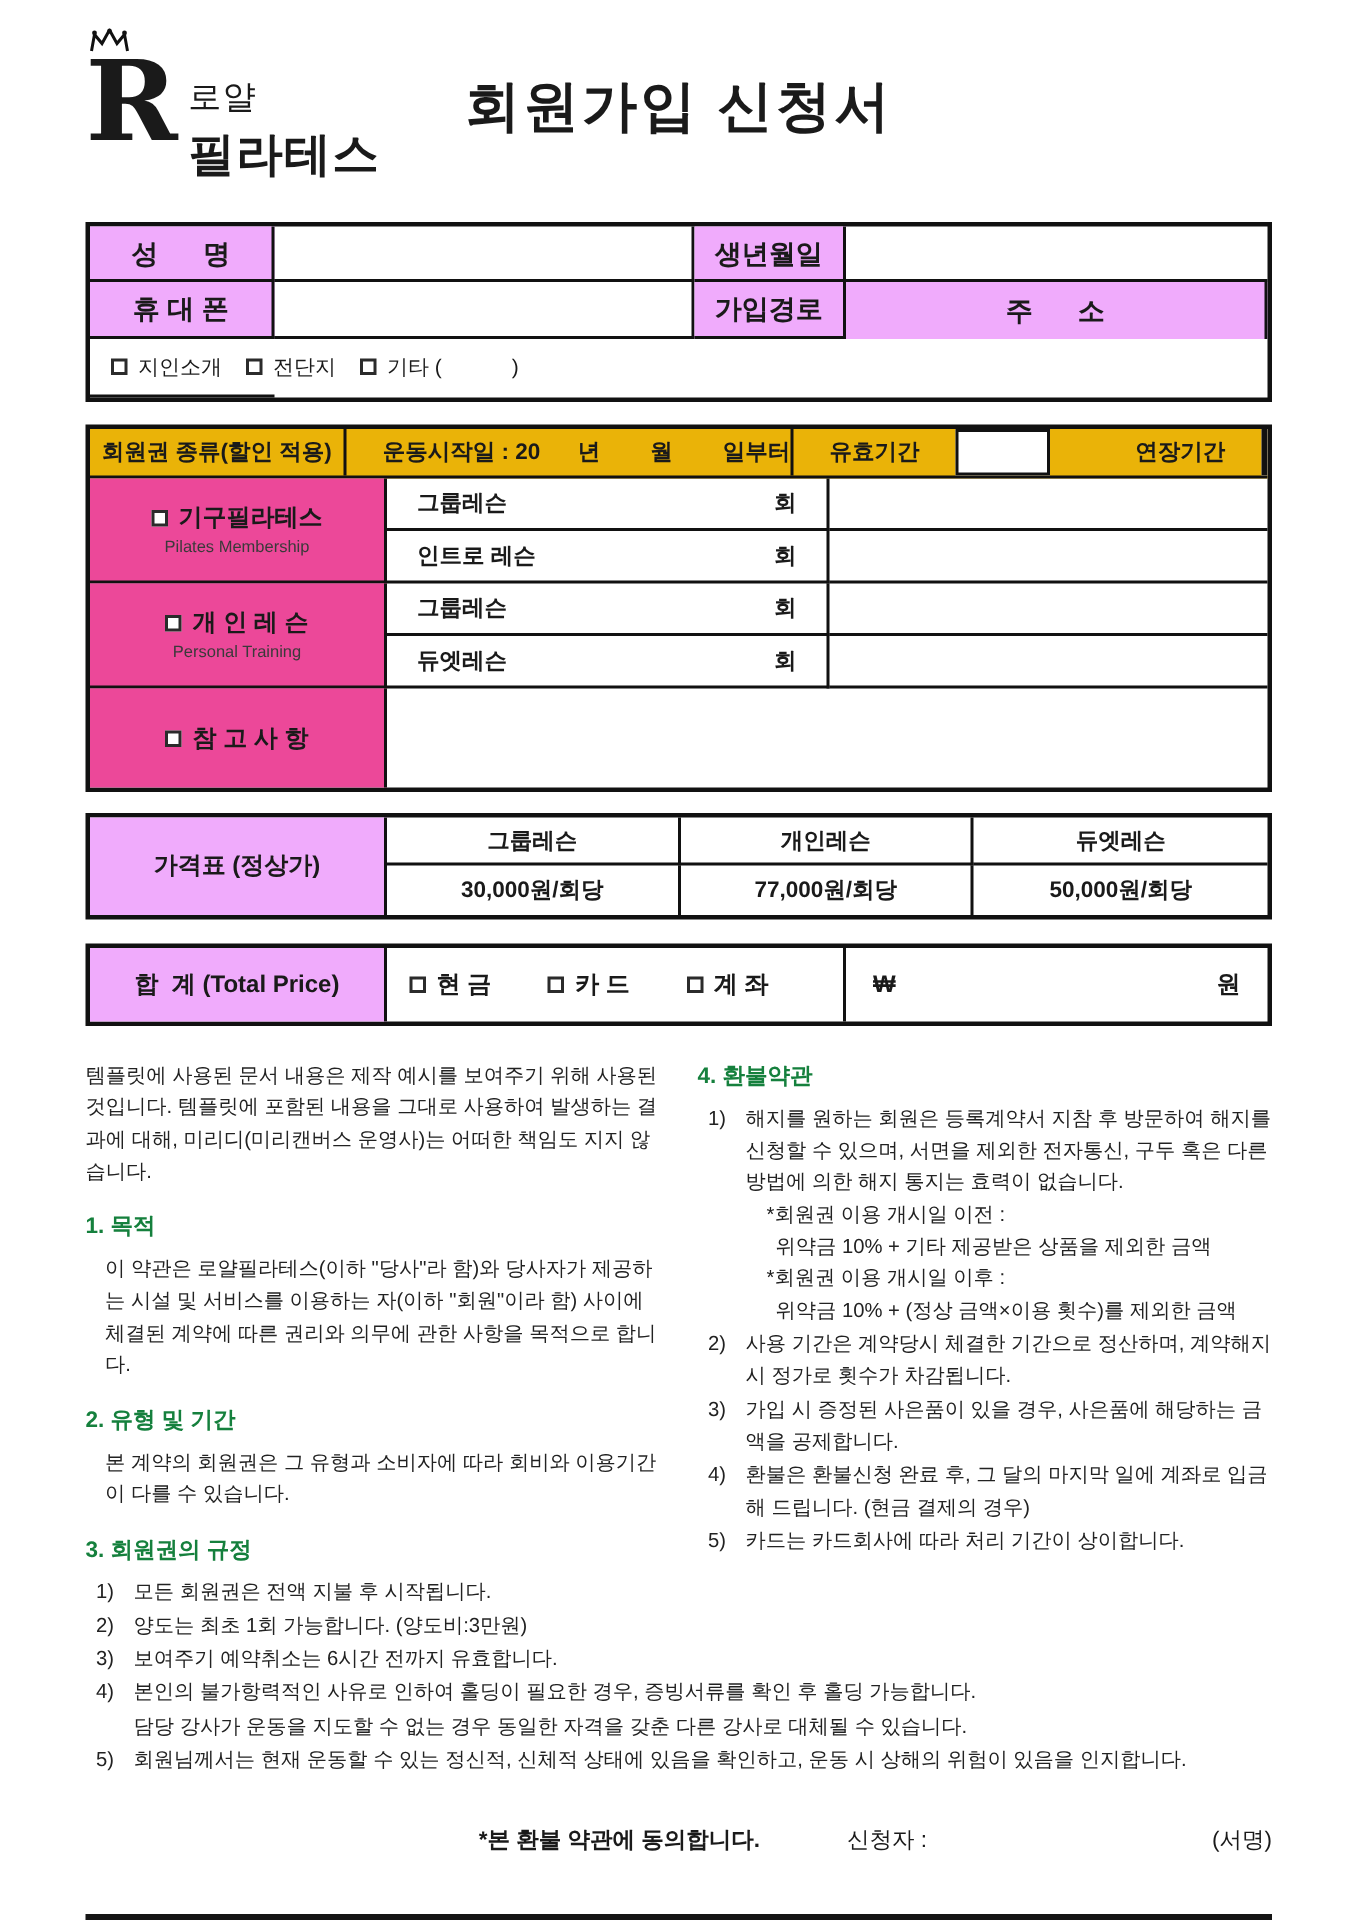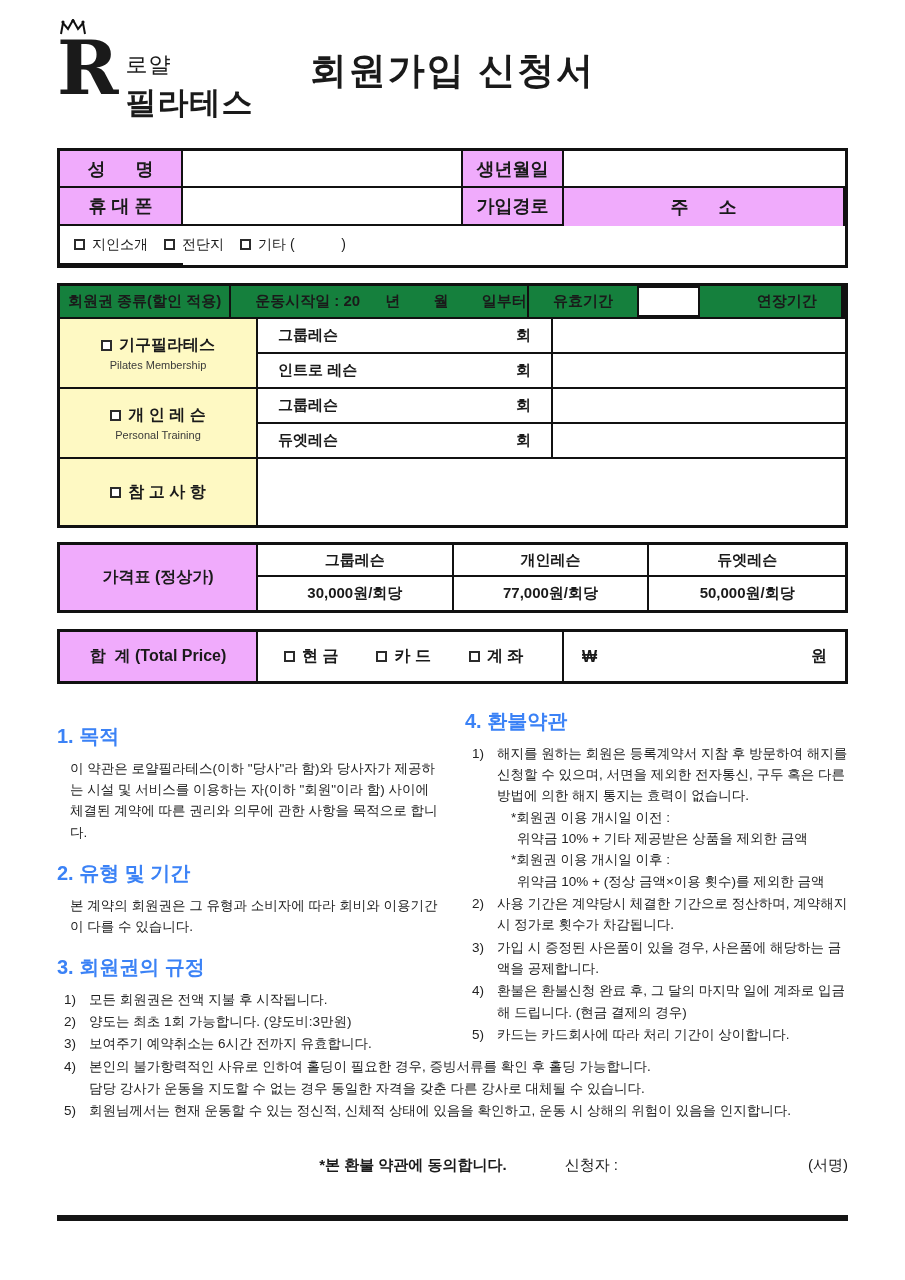--- a/index.html
+++ b/index.html
@@ -31,57 +31,57 @@
 
   
   .info-grid { display:grid; grid-template-columns:123px 280px 101px 1fr; grid-template-rows:37px 38px 39px; }
   .info-grid .lab { font-size:18px; }
   .join-cell { padding-left:14px; gap:16px; font-size:14px; white-space:pre; }
   .join-opt { display:flex; align-items:center; white-space:pre; }
 
   
   .mem { margin-top:15px; }
   .mem-grid { display:grid; grid-template-columns:198px 295px 1fr; grid-template-rows:33px 35px 35px 35px 35px 66px; }
-  .mem-head { grid-column:1/-1; display:flex; background:#15803d; border-bottom:2px solid #111; align-items:stretch;gap:24px; }
+  .mem-head { grid-column:1/-1; display:flex; background:#eab308; border-bottom:2px solid #111; align-items:stretch;gap:24px; }
   .mh { display:flex; align-items:center; justify-content:center; font-weight:bold; font-size:15px; white-space:pre; }
   .mh1 { width:198px; border-right:2px solid #111; }
   .mh2 { width:295px; border-right:2px solid #111; }
   .mh3 { width:70px; }
   .mh4 { width:70px; }
   .mbox { background:#fff; border:2px solid #111; align-self:stretch; }
   .mbox1 { width:72px; }
   .mbox2 { flex:1; }
   .msp { width:10px; }
-  .glabel { background:#fef9c3; border-right:2px solid #111; border-bottom:2px solid #111; display:flex; flex-direction:column; align-items:center; justify-content:center; }
+  .glabel { background:#ec4899; border-right:2px solid #111; border-bottom:2px solid #111; display:flex; flex-direction:column; align-items:center; justify-content:center; }
   .glabel-main { display:flex; align-items:center; font-weight:bold; font-size:16px; white-space:pre; }
   .glabel-sub { font-size:11px; color:#3a3a3a; margin-top:3px; }
   .lesson { border-right:2px solid #111; border-bottom:2px solid #111; display:flex; align-items:center; justify-content:space-between; padding:0 20px; font-weight:bold; font-size:15px; }
   .blank { border-bottom:2px solid #111; }
   .nb { border-bottom:none !important; }
 
   
   .price { margin-top:14px; }
   .price-grid { display:grid; grid-template-columns:198px 1fr 1fr 1fr; grid-template-rows:32px 33px; }
   .price-grid .lab { grid-row:1/3; font-size:16px; border-right:2px solid #111; }
   .pcell { display:flex; align-items:center; justify-content:center; font-weight:bold; font-size:15px; }
 
   
   .total { margin-top:16px; }
   .total-grid { display:grid; grid-template-columns:198px 306px 1fr; grid-template-rows:49px; }
   .total-grid .lab { font-size:16px; border-right:2px solid #111; }
-  .methods { display:flex; align-items:center; gap:38px; padding-left:26px; border-right:2px solid #111; font-weight:bold; font-size:16px; }
+  .methods { display:flex; align-items:center; gap:38px; padding-left:15px; border-right:2px solid #111; font-weight:bold; font-size:16px; }
   .method { display:flex; align-items:center; white-space:pre; }
   .amount { display:flex; align-items:center; justify-content:space-between; padding:0 18px; font-weight:bold; font-size:16px; }
 
   
   .terms { margin-top:22px; font-size:13.5px; line-height:1.58; color:#222; }
   .cols { display:flex; gap:26px; }
   .colL { width:382px; flex:none; }
   .colR { flex:1; }
-  .sec-title { font-weight:bold; font-size:20px; color:#3b82f6; margin-top:15px; margin-bottom:5px; }
+  .sec-title { font-weight:bold; font-size:15px; color:#15803d; margin-top:15px; margin-bottom:5px; }
   .sec-title.first { margin-top:0; }
   .sec-body { padding-left:13px; }
   .li { display:flex; margin-top:1px; }
   .li-num { width:32px; flex:none; padding-left:7px; }
   .li-text { flex:1; }
   .note { padding-left:46px; }
   .note2 { padding-left:52px; }
   .fullw { margin-top:1px; }
 
   
@@ -208,20 +208,21 @@
     </div>
     <div class="amount">
       <span>₩</span>
       <span>원</span>
     </div>
   </div>
 
   <div class="terms">
     <div class="cols">
       <div class="colL">
+        <div>템플릿에 사용된 문서 내용은 제작 예시를 보여주기 위해 사용된 것입니다. 템플릿에 포함된 내용을 그대로 사용하여 발생하는 결과에 대해, 미리디(미리캔버스 운영사)는 어떠한 책임도 지지 않습니다.</div>
 
         <div class="sec-title">1. 목적</div>
         <div class="sec-body">이 약관은 로얄필라테스(이하 "당사"라 함)와 당사자가 제공하는 시설 및 서비스를 이용하는 자(이하 "회원"이라 함) 사이에 체결된 계약에 따른 권리와 의무에 관한 사항을 목적으로 합니다.</div>
 
         <div class="sec-title">2. 유형 및 기간</div>
         <div class="sec-body">본 계약의 회원권은 그 유형과 소비자에 따라 회비와 이용기간이 다를 수 있습니다.</div>
 
         <div class="sec-title">3. 회원권의 규정</div>
         <div class="li">
               <span class="li-num">1)</span>

